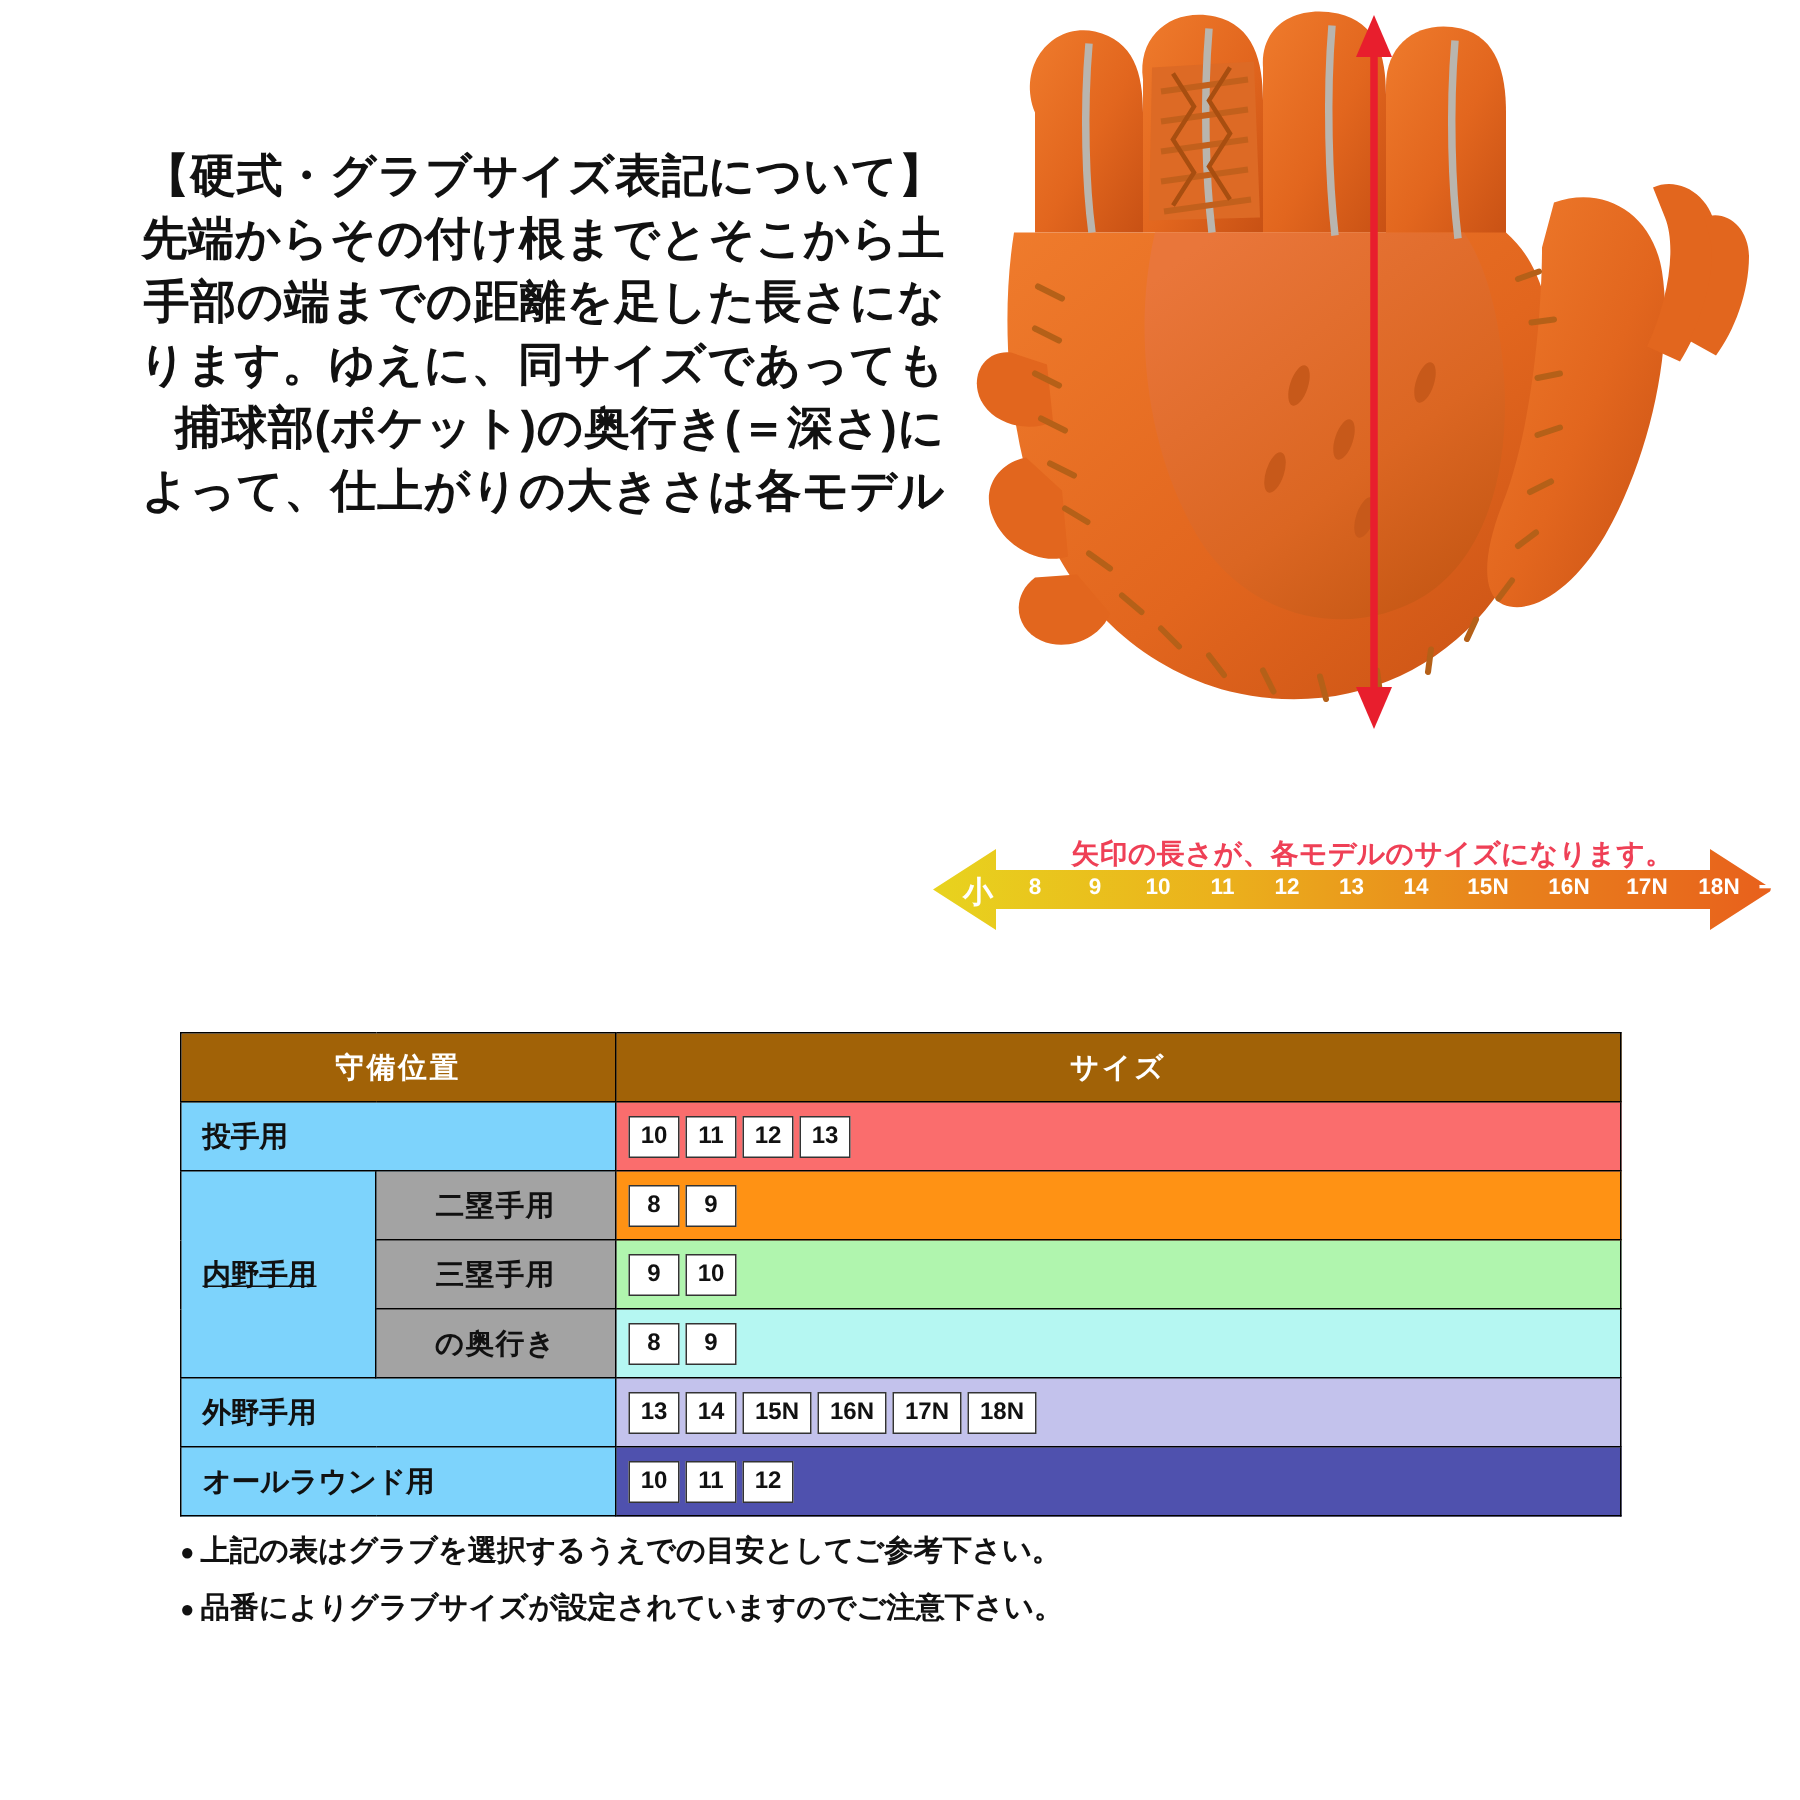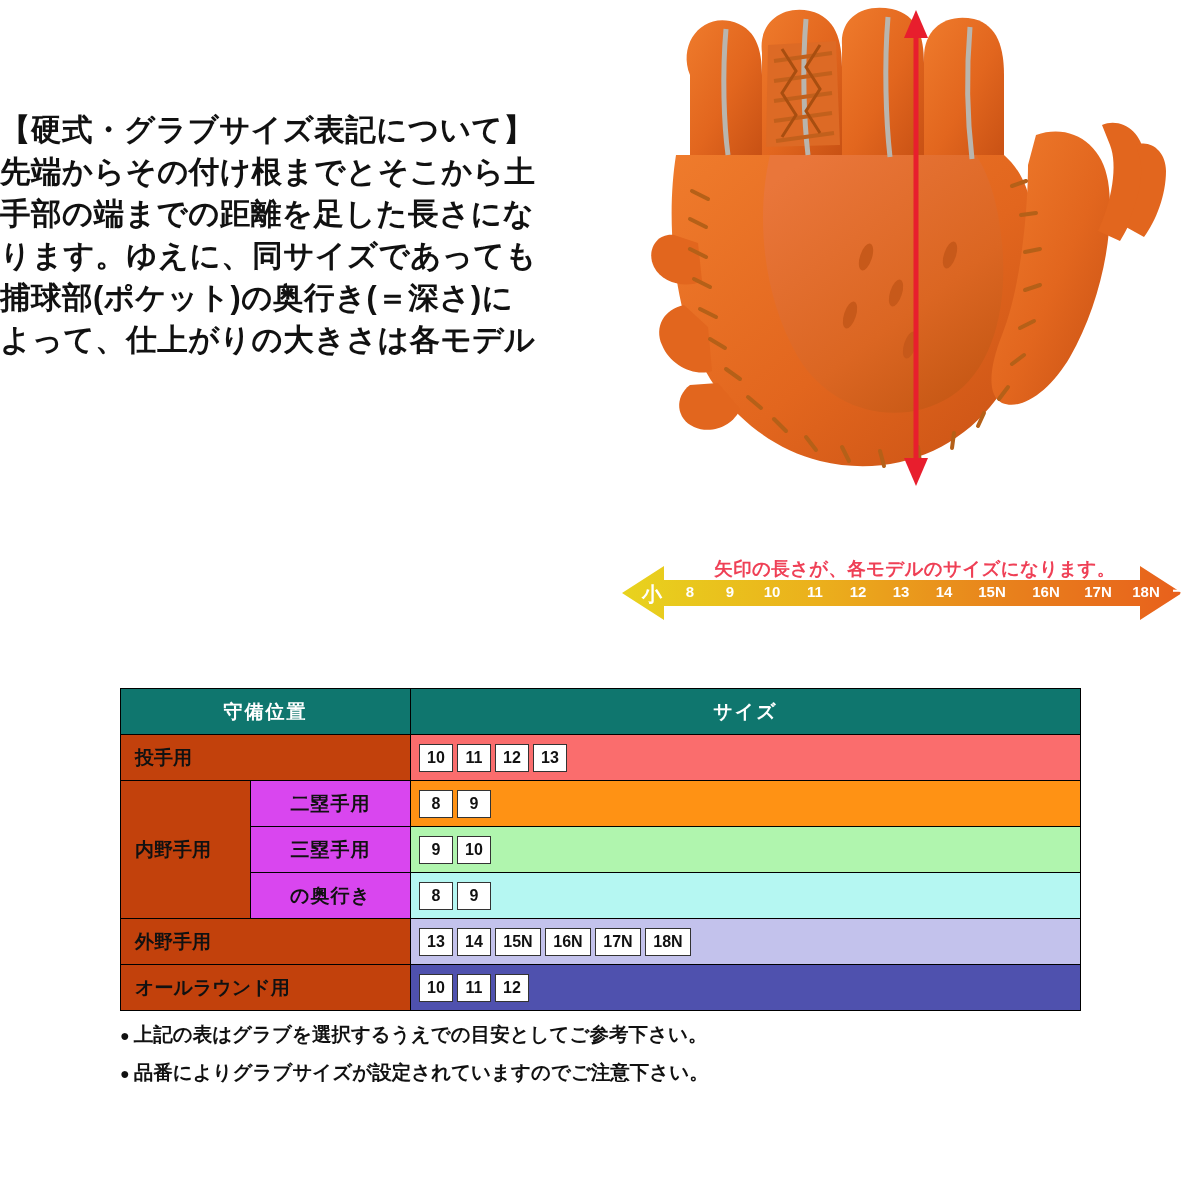--- a/index.html
+++ b/index.html
@@ -19,23 +19,23 @@
   
   .top-section {
     position: relative;
     width: 1200px;
     height: 655px;
   }
 
   .intro-text {
     position: absolute;
     left: 0;
-    top: 108px;
+    top: 96px;
     width: 630px;
-    text-align: left;
+    text-align: right;
     font-size: 30.5px;
     line-height: 1.38;
     font-weight: bold;
     letter-spacing: 0.5px;
     color: #111111;
   }
   .intro-text .line {
     display: block;
     white-space: nowrap;
   }
@@ -123,39 +123,40 @@
   table.size-table th,
   table.size-table td {
     border: 1px solid #000000;
     padding: 0;
     height: 45px;
     font-size: 19px;
     font-weight: bold;
     color: #111111;
   }
   .hdr {
-    background: #0f766e;
+    background: #a16207;
     color: #ffffff !important;
     text-align: center;
     font-size: 19px;
     letter-spacing: 2px;
   }
   .pos-cell {
     text-align: left;
     padding-left: 14px !important;
-    background: #c2410c;
+    background: #7dd3fc;
     white-space: nowrap;
   }
   .pos-cell.center-v {
     text-align: left;
     vertical-align: middle;
+    text-decoration: underline;
   }
   .sub-cell {
     text-align: center;
-    background: #d946ef;
+    background: #a3a3a3;
     letter-spacing: 1px;
   }
   .size-cell {
     padding-left: 8px !important;
     vertical-align: middle;
   }
   .chips {
     display: flex;
     align-items: center;
     gap: 4px;

